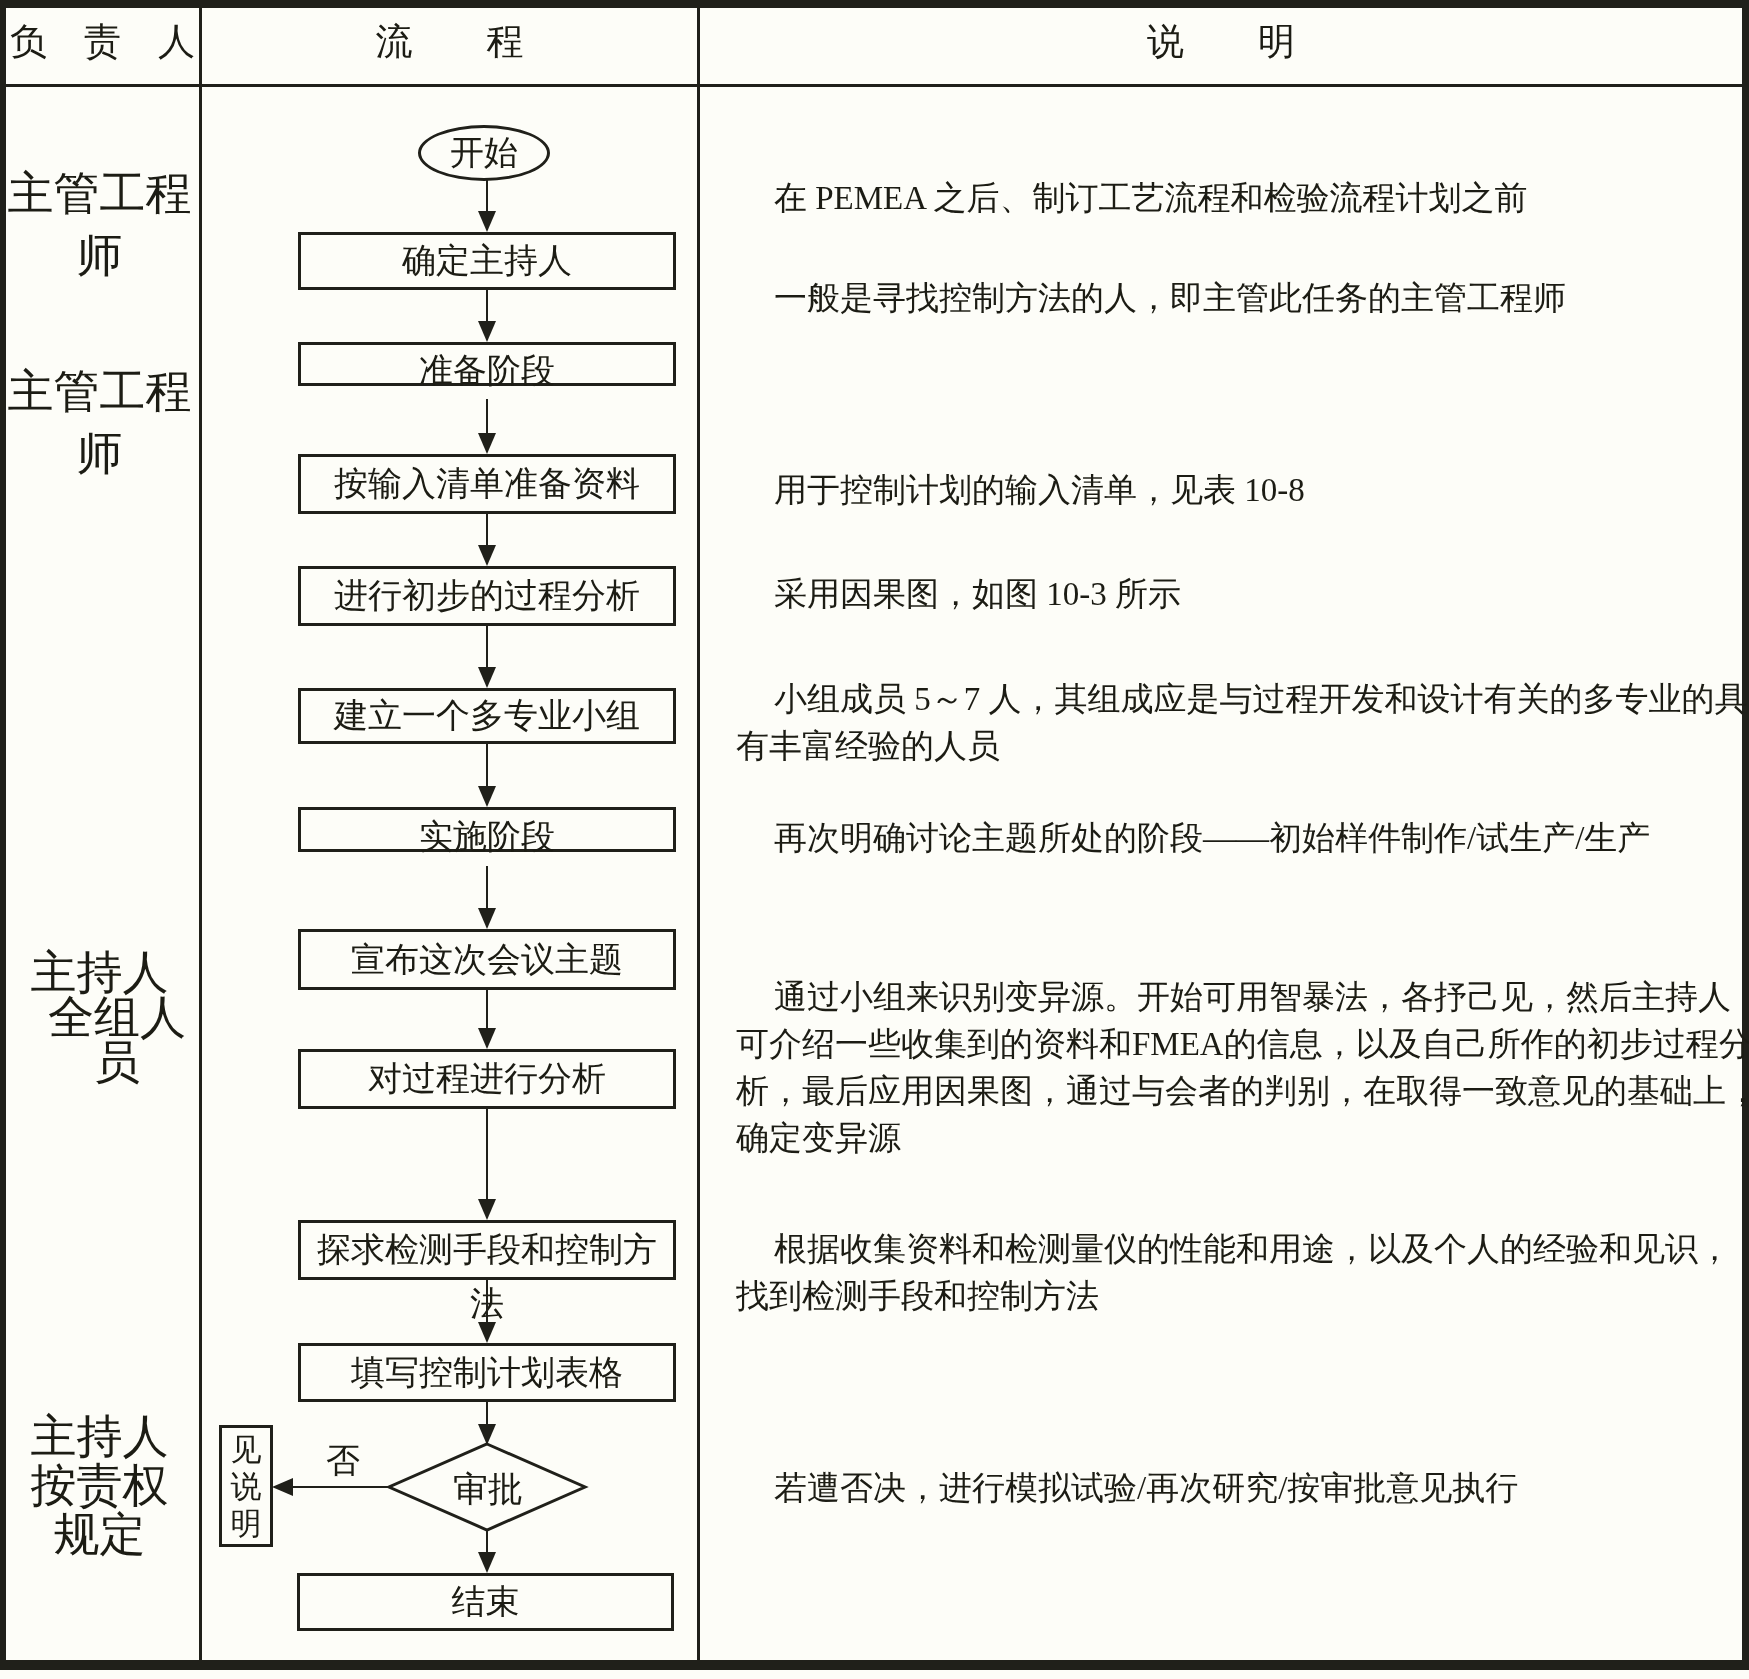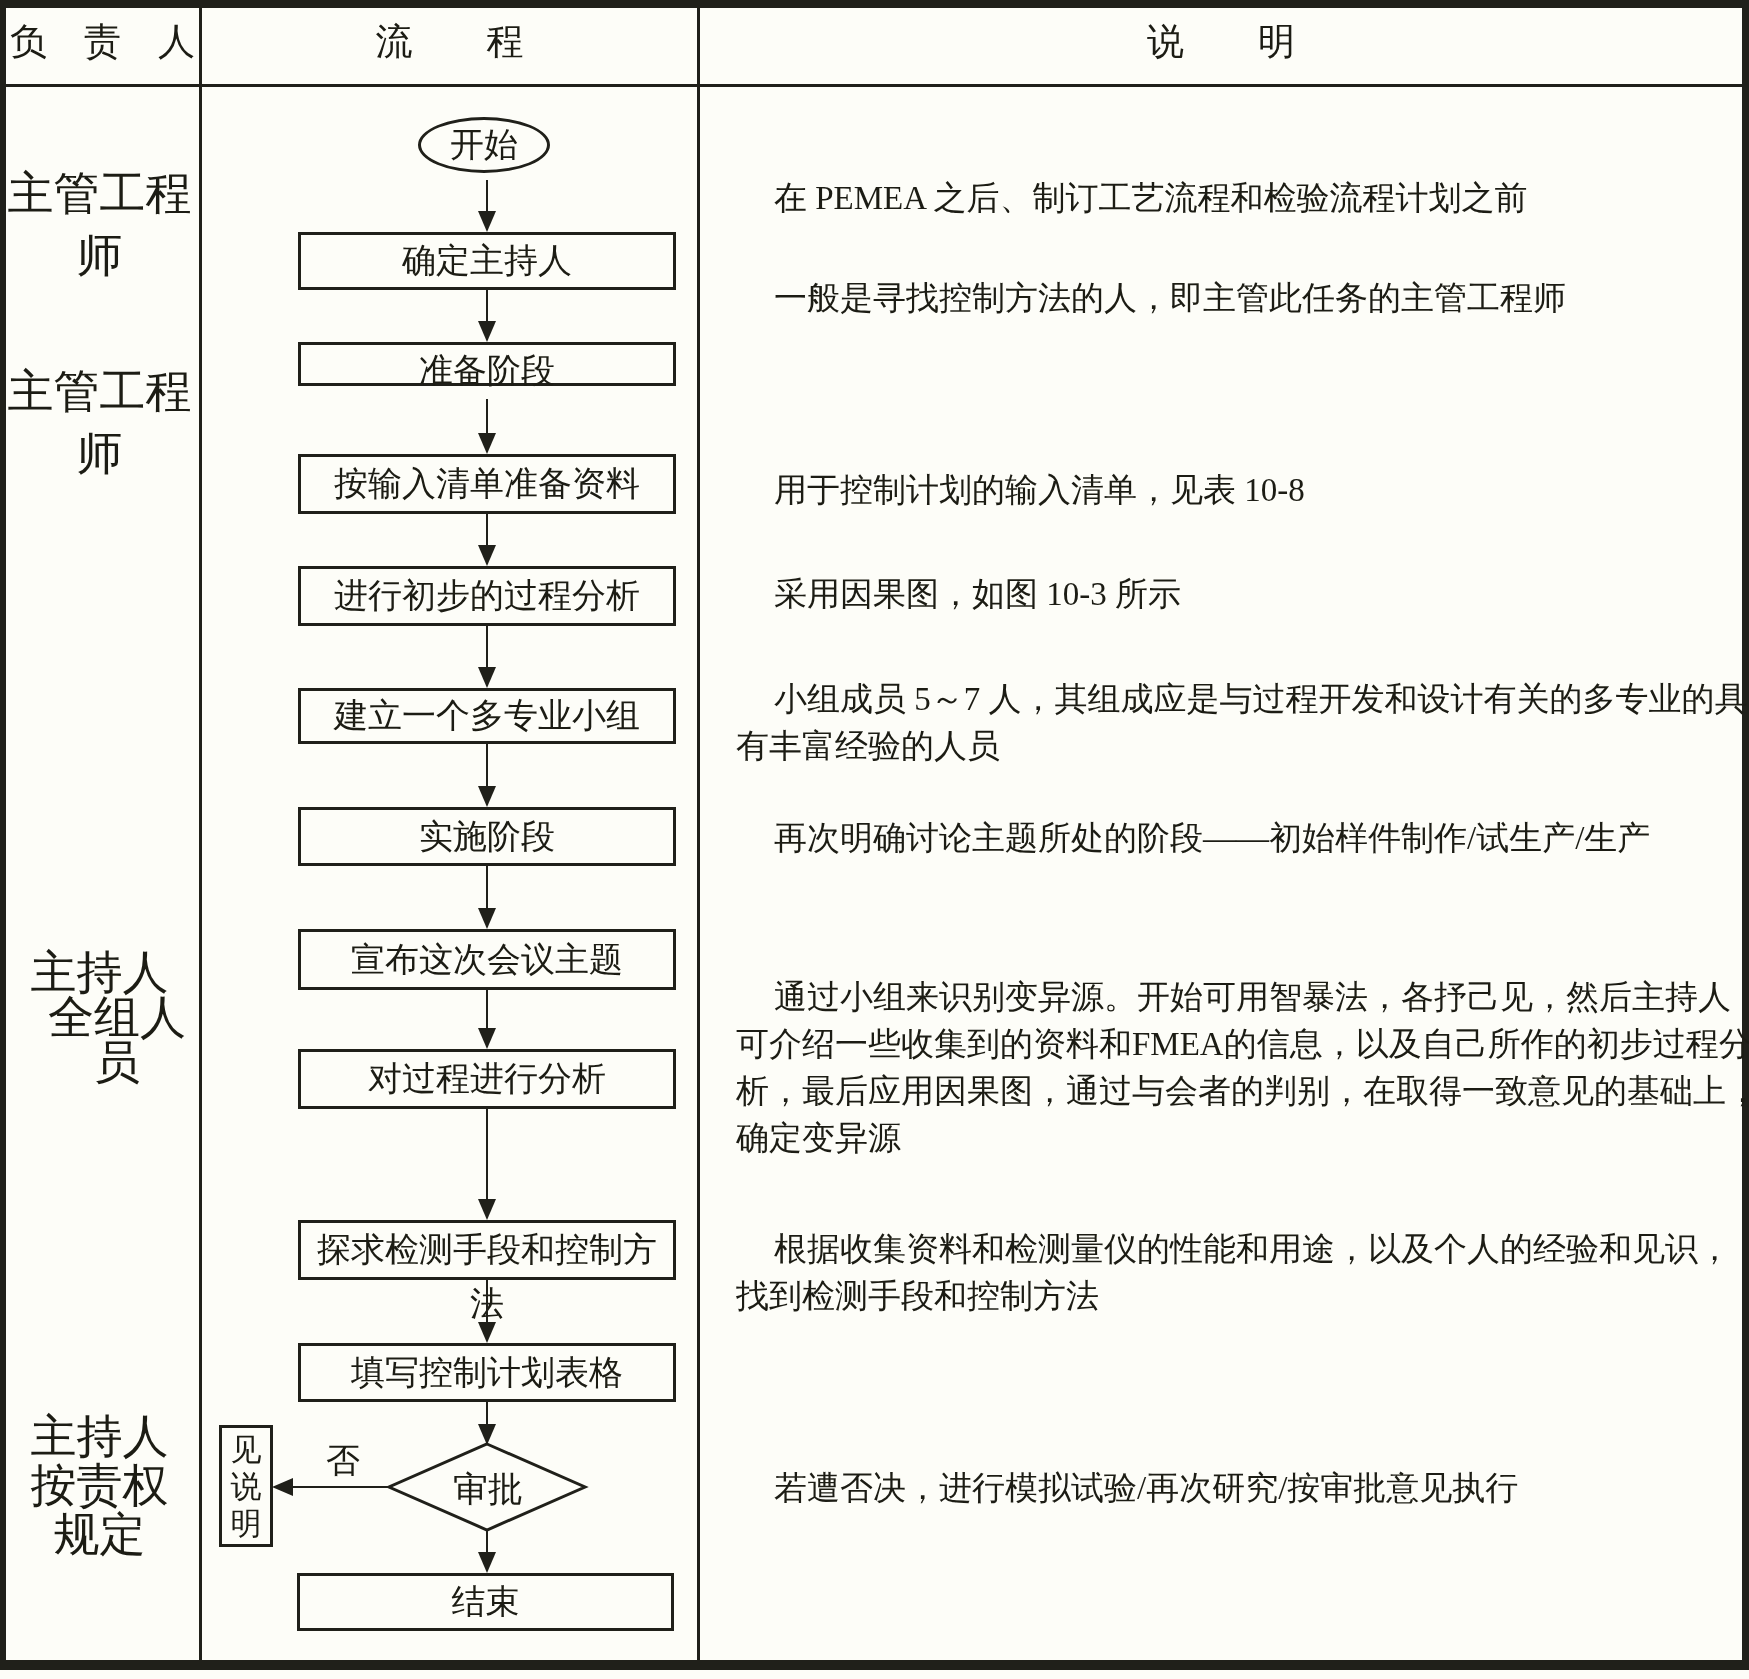--- a/index.html
+++ b/index.html
@@ -19,21 +19,21 @@
   .hline{height:3px;background:#20201a;left:6px;width:1736px;}
   
   .hcell{top:20px;height:44px;font-size:37px;line-height:44px;
          display:flex;align-items:center;justify-content:center;}
   
   .lane{left:0;width:199px;text-align:center;font-size:46px;}
   
   .node{box-sizing:border-box;border:3px solid #20201a;background:transparent;
         font-size:34px;text-align:center;}
   .stepbox{left:298px;width:378px;}
-  .startellipse{left:418px;top:117px;width:132px;height:56px;border-radius:50%;
+  .startellipse{left:418px;top:125px;width:132px;height:56px;border-radius:50%;
         line-height:50px;}
   .notebox{left:219px;top:1425px;width:54px;height:122px;font-size:31px;
         line-height:37px;white-space:pre-line;display:flex;align-items:center;
         justify-content:center;text-align:center;}
   .dtext{left:390px;top:1466px;width:196px;text-align:center;font-size:35px;}
   .nolabel{left:326px;top:1438px;font-size:34px;}
   
   .aline{left:486px;width:2px;background:#20201a;}
   .ahead-down{width:0;height:0;left:478px;
         border-left:9px solid transparent;border-right:9px solid transparent;
@@ -72,21 +72,21 @@
   <div style="line-height:49px;">规定</div>
 </div>
 
 <div class="abs node startellipse">开始</div>
 
 <div class="abs node stepbox" style="top:232px;height:58px;line-height:52px;">确定主持人</div>
 <div class="abs node stepbox" style="top:342px;height:44px;line-height:51px;">准备阶段</div>
 <div class="abs node stepbox" style="top:454px;height:60px;line-height:54px;">按输入清单准备资料</div>
 <div class="abs node stepbox" style="top:566px;height:60px;line-height:54px;">进行初步的过程分析</div>
 <div class="abs node stepbox" style="top:688px;height:56px;line-height:50px;">建立一个多专业小组</div>
-<div class="abs node stepbox" style="top:807px;height:59px;line-height:53px;">实施阶段</div>
+<div class="abs node stepbox" style="top:807px;height:45px;line-height:53px;">实施阶段</div>
 <div class="abs node stepbox" style="top:929px;height:61px;line-height:55px;">宣布这次会议主题</div>
 <div class="abs node stepbox" style="top:1049px;height:60px;line-height:54px;">对过程进行分析</div>
 <div class="abs node stepbox" style="top:1220px;height:60px;line-height:54px;">探求检测手段和控制方法</div>
 <div class="abs node stepbox" style="top:1343px;height:59px;line-height:53px;">填写控制计划表格</div>
 
 <svg class="abs" style="left:385px;top:1441px;" width="206" height="92">
   <polygon points="102,3 200,46 102,89 4,46" fill="none" stroke="#20201a" stroke-width="3"></polygon>
 </svg>
 <div class="abs dtext">审批</div>
 

